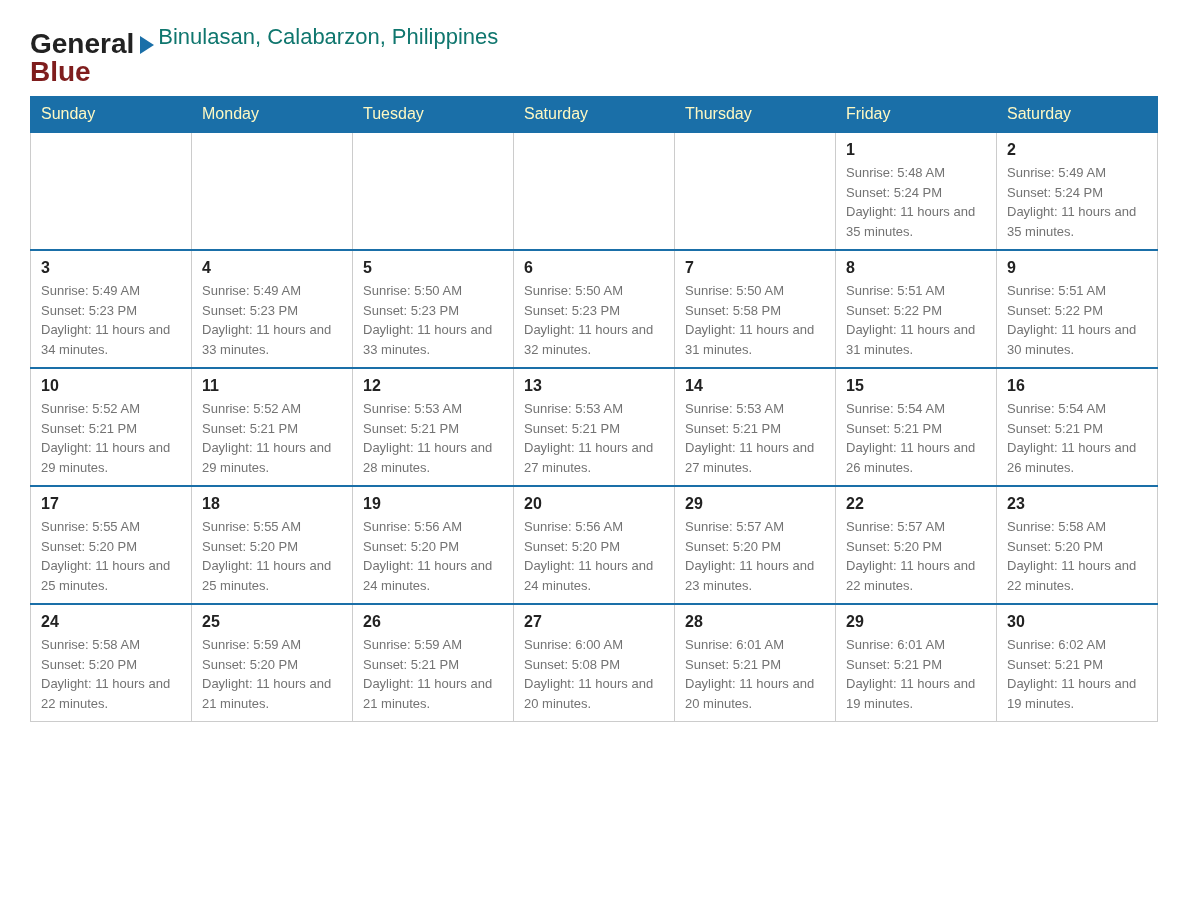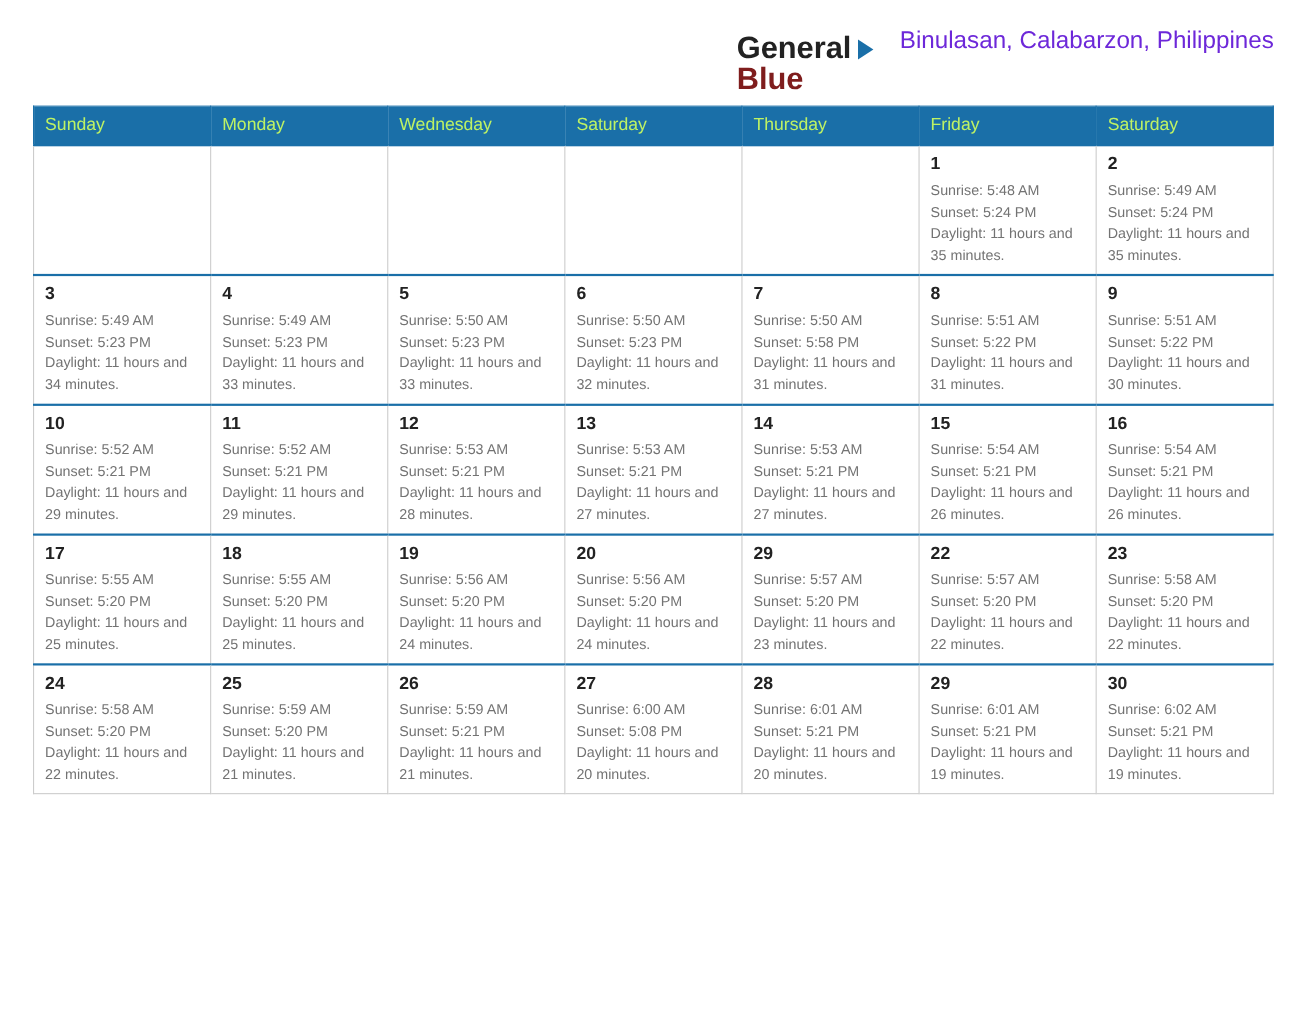--- a/index.html
+++ b/index.html
@@ -6,23 +6,22 @@
     body {
       font-family: Arial, sans-serif;
       background: #fff;
       padding: 20px 30px;
       width: 1188px;
       min-height: 918px;
     }
     .header {
       display: flex;
       align-items: flex-start;
-      justify-content: flex-end;
+      justify-content: flex-start;
       margin-bottom: 4px;
-      gap: 20px;
     }
     .logo {
       display: flex;
       flex-direction: column;
       align-items: flex-start;
       margin-top: 10px;
     }
     .logo-general {
       font-size: 28px;
       font-weight: bold;
@@ -41,31 +40,31 @@
       text-align: right;
     }
     .month-title {
       font-size: 52px;
       font-weight: bold;
       color: #222;
       line-height: 1.1;
     }
     .location {
       font-size: 22px;
-      color: #6d28d9;
+      color: #0f766e;
       margin-top: 4px;
     }
     .calendar {
       width: 100%;
       border-collapse: collapse;
       margin-top: 10px;
     }
     .calendar th {
       background-color: #1a6fa8;
-      color: #bef264;
+      color: #fef9c3;
       font-size: 16px;
       font-weight: normal;
       padding: 8px 10px;
       text-align: left;
       border: 1px solid #1a6fa8;
     }
     .calendar td {
       vertical-align: top;
       padding: 8px 10px;
       font-size: 13px;
@@ -108,21 +107,21 @@
   <div class="title-block">
     <div class="location">Binulasan, Calabarzon, Philippines</div>
   </div>
 </div>
 
 <table class="calendar">
   <thead>
     <tr>
     <th>Sunday</th>
         <th>Monday</th>
-        <th>Wednesday</th>
+        <th>Tuesday</th>
         <th>Saturday</th>
         <th>Thursday</th>
         <th>Friday</th>
         <th>Saturday</th>
       </tr>
   </thead>
   <tbody id="calendar-body">
   <tr>
         <td class="empty-cell">&nbsp;</td>
         <td class="empty-cell">&nbsp;</td>

